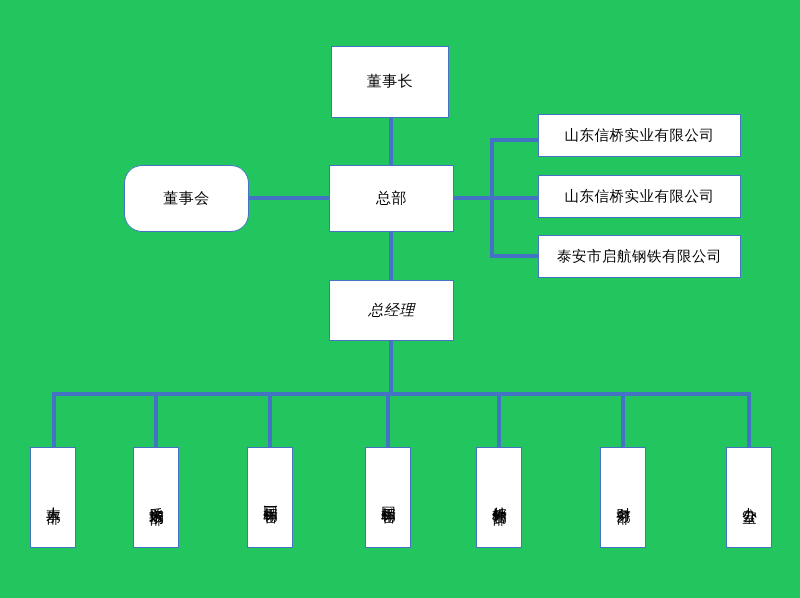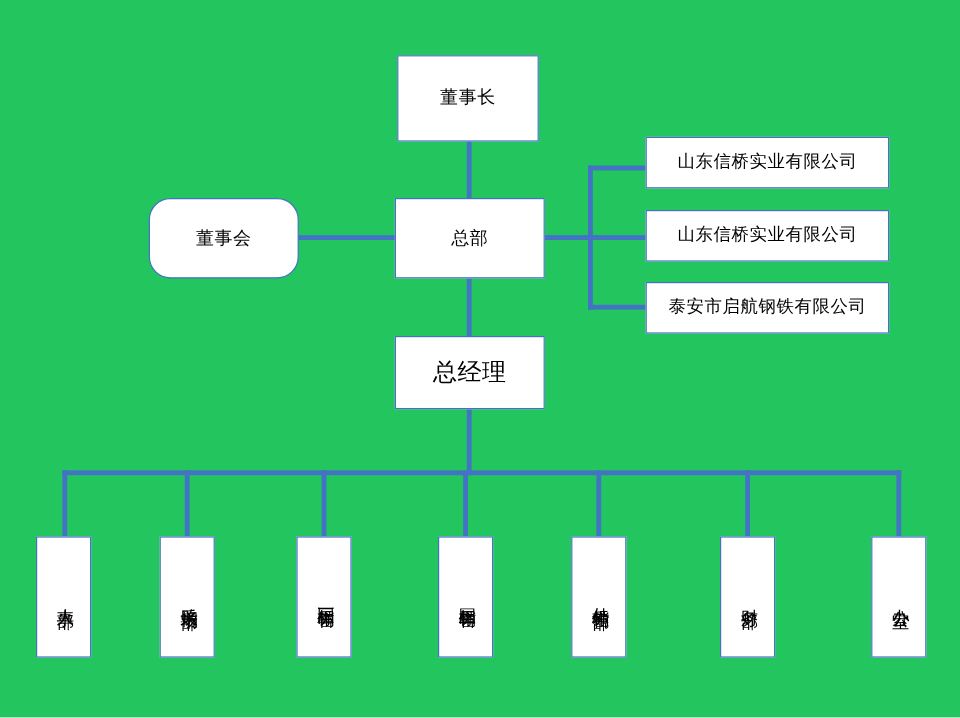--- a/index.html
+++ b/index.html
@@ -40,21 +40,21 @@
   }
   .node.vertical .label {
     writing-mode: vertical-rl;
     text-orientation: upright;
     letter-spacing: 1px;
     line-height: 1.05;
   }
   .t-chair  { font-size: 15px; }
   .t-board  { font-size: 15px; }
   .t-hq     { font-size: 15px; }
-  .t-gm     { font-size: 20px; }
+  .t-gm     { font-size: 15px; font-style: italic; }
   .t-sub    { font-size: 14.5px; }
   .t-dept   { font-size: 14.5px; }
 
   .conn {
     position: absolute;
     background: #4472c4;
     z-index: 1;
   }
   .conn.v { width: 4px; }
   .conn.h { height: 4px; }

